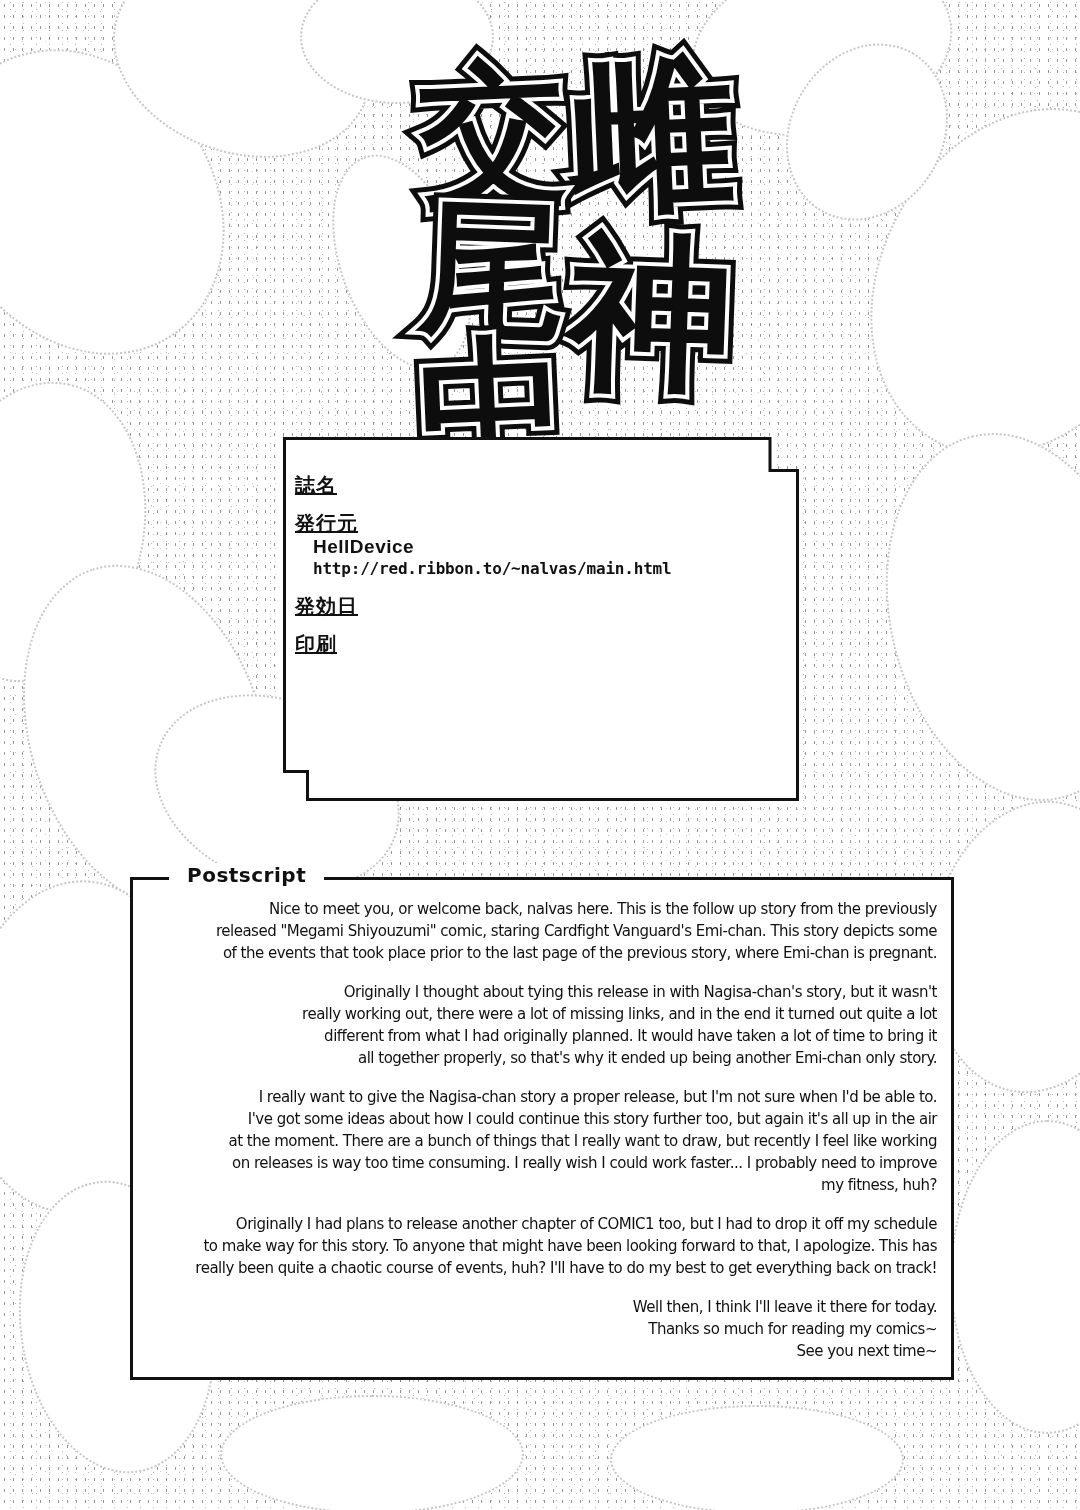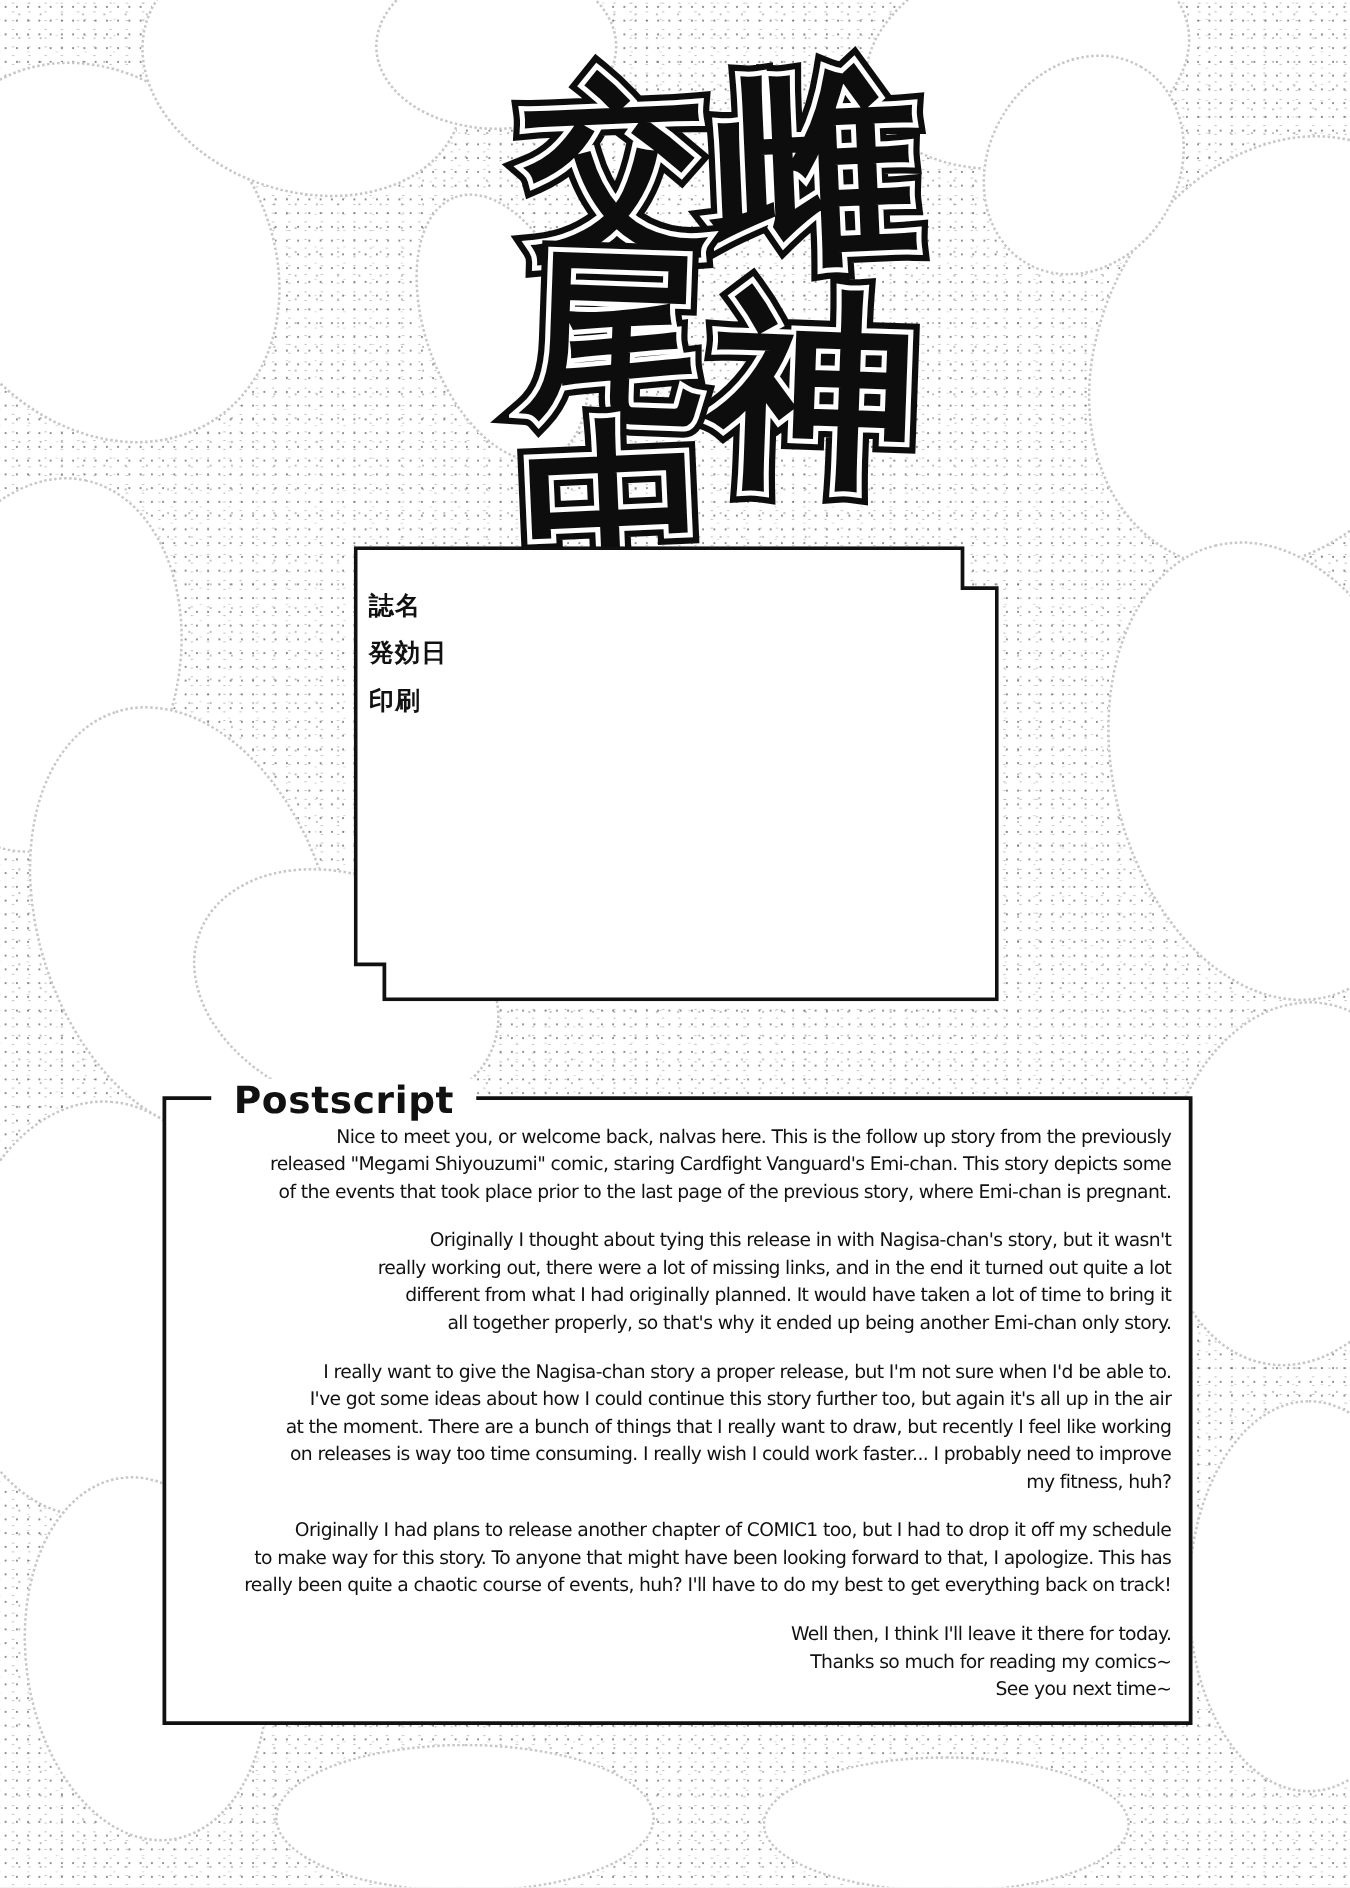--- a/index.html
+++ b/index.html
@@ -47,34 +47,34 @@
   .st-white{-webkit-text-stroke:8px #ffffff;color:#ffffff;}
   .st-fill{color:#0d0d0d;}
   
   .colophon{position:absolute;left:283px;top:437px;width:516px;height:364px;}
   .colophon svg{position:absolute;left:0;top:0;}
   .colophon-content{
     position:absolute;left:12px;top:36px;width:480px;
     font-family:"Liberation Sans","DejaVu Sans",sans-serif;
   }
   .c-item{margin-bottom:14px;}
-  .c-label{font-size:20px;font-weight:bold;line-height:24px;letter-spacing:1px;}
+  .c-label{font-size:20px;font-weight:bold;line-height:24px;letter-spacing:1px;text-decoration:underline;}
   .c-value{margin-left:18px;font-size:19px;font-weight:bold;line-height:23px;letter-spacing:0.5px;}
   .c-url{margin-left:18px;font-size:16px;font-weight:bold;line-height:22px;
          font-family:"DejaVu Sans Mono","Liberation Mono",monospace;letter-spacing:-0.2px;}
   .c-notice{margin-top:16px;font-size:19px;font-weight:bold;letter-spacing:0.5px;}
   
   .postscript{
     position:absolute;left:130px;top:877px;width:824px;height:503px;
     box-sizing:border-box;border:3px solid #111;background:#fff;
   }
   .ps-label{
     position:absolute;top:-17px;left:36px;
     background:#fff;padding:0 18px;
-    font-size:30px;font-weight:bold;letter-spacing:0.5px;
+    font-size:20px;font-weight:bold;letter-spacing:0.5px;
     font-family:"DejaVu Sans",sans-serif;
   }
   .ps-body{padding:18px 14px 0 15px;}
   .ps-body p{
     margin:0 0 17px 0;
     font-size:15px;line-height:22px;letter-spacing:-0.5px;
     white-space:pre-line;
     font-family:"DejaVu Sans",sans-serif;
     text-align:right;
   }
@@ -136,20 +136,25 @@
 
   <div class="colophon">
     <svg width="516" height="364" viewBox="0 0 516 364">
       <path d="M1.5 1.5 H487 V33.5 H514.5 V362.5 H24.5 V334.5 H1.5 Z" fill="#ffffff" stroke="#111111" stroke-width="3"></path>
     </svg>
     <div class="colophon-content">
       <div class="c-item">
         <div class="c-label">誌名</div>
       </div>
       <div class="c-item">
+        <div class="c-label">発行元</div>
+        <div class="c-value">HellDevice</div>
+        <div class="c-url">http://red.ribbon.to/~nalvas/main.html</div>
+      </div>
+      <div class="c-item">
         <div class="c-label">発効日</div>
       </div>
       <div class="c-item">
         <div class="c-label">印刷</div>
       </div>
     </div>
   </div>
 
   <div class="postscript">
     <div class="ps-label">Postscript</div>

